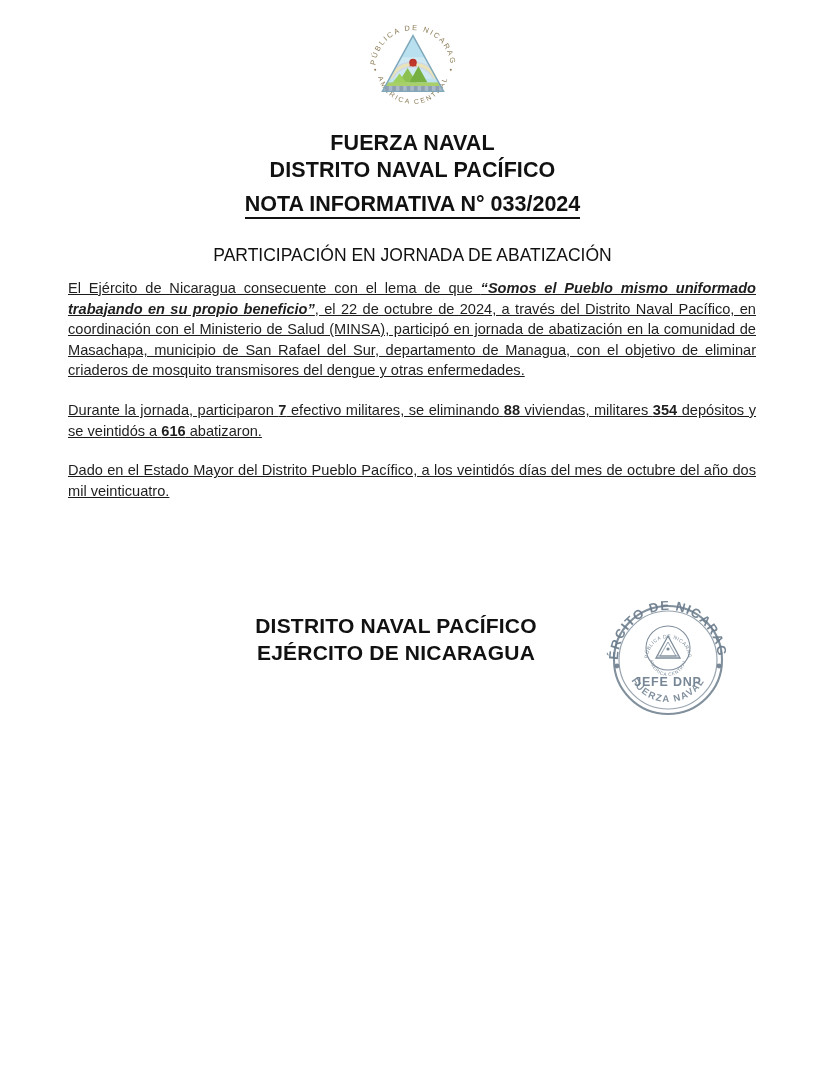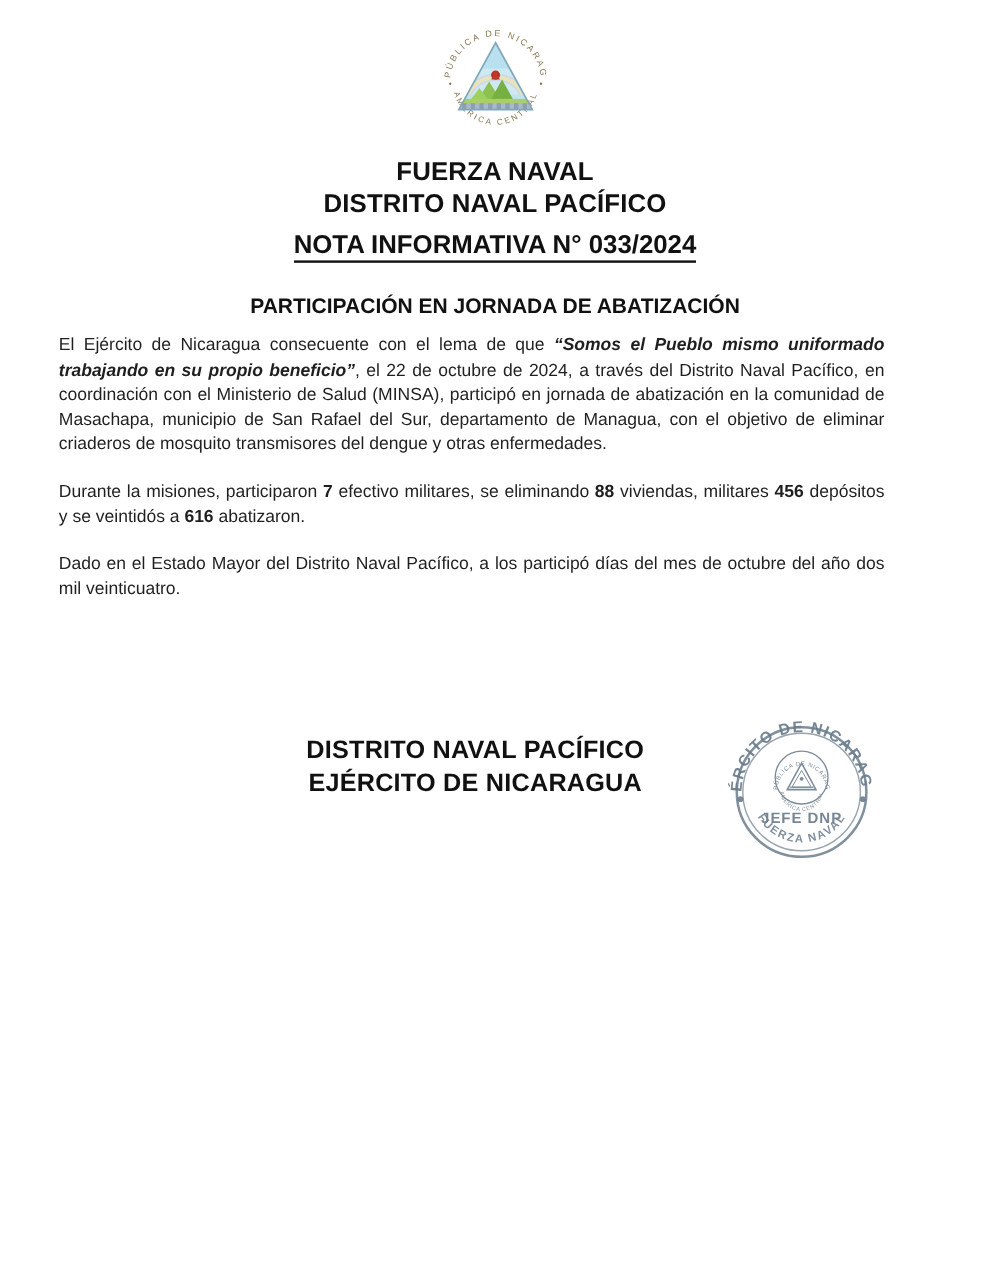--- a/index.html
+++ b/index.html
@@ -59,32 +59,33 @@
     line-height: 30px;
     color: #111111;
     margin-top: 5px;
   }
   .h-note span {
     border-bottom: 2.2px solid #111111;
     padding-bottom: 1px;
   }
   .h-subject {
     font-size: 17.5px;
-    font-weight: bold;
+    font-weight: normal;
     line-height: 24px;
     color: #111111;
     margin-top: 24px;
   }
 
   
   .body-block {
     position: absolute;
-    left: 49px;
+    left: 68px;
     top: 278px;
     width: 688px;
+    text-decoration: underline;
   }
   .para {
     font-size: 14.6px;
     line-height: 20.6px;
     text-align: justify;
     text-justify: inter-word;
     color: #1f1f1f;
     margin: 0 0 19px 0;
   }
   .para.last-tight {
@@ -189,25 +190,25 @@
     <div class="h-line">FUERZA NAVAL</div>
     <div class="h-line">DISTRITO NAVAL PACÍFICO</div>
     <div class="h-note"><span>NOTA INFORMATIVA N° 033/2024</span></div>
     <div class="h-subject">PARTICIPACIÓN EN JORNADA DE ABATIZACIÓN</div>
   </div>
 
   <div class="body-block">
 
     <p class="para"><span>El Ejército de Nicaragua consecuente con el lema de que </span><span class="bi">“Somos el Pueblo mismo uniformado trabajando en su propio beneficio”</span><span>, el 22 de octubre de 2024, a través del Distrito Naval Pacífico, en coordinación con el Ministerio de Salud (MINSA), participó en jornada de abatización en la comunidad de Masachapa, municipio de San Rafael del Sur, departamento de Managua, con el objetivo de eliminar criaderos de mosquito transmisores del dengue y otras enfermedades.</span></p>
 
-    <p class="para"><span>Durante la misiones, participaron </span><span class="b">7</span><span> efectivo militares, se eliminando </span><span class="b">88</span><span> viviendas, militares </span><span class="b">456</span><span> depósitos y se veintidós a </span><span class="b">616</span><span> abatizaron.</span></p>
-
-
-
-    <p class="para last-tight">Dado en el Estado Mayor del Distrito Naval Pacífico, a los participó días del mes de octubre del año dos mil veinticuatro.</p>
+    <p class="para"><span>Durante la jornada, participaron </span><span class="b">7</span><span> efectivo militares, se eliminando </span><span class="b">88</span><span> viviendas, militares </span><span class="b">354</span><span> depósitos y se veintidós a </span><span class="b">616</span><span> abatizaron.</span></p>
+
+
+
+    <p class="para last-tight">Dado en el Estado Mayor del Distrito Pueblo Pacífico, a los veintidós días del mes de octubre del año dos mil veinticuatro.</p>
 
   </div>
 
   <div class="signature">
     <div class="sig-line">DISTRITO NAVAL PACÍFICO</div>
     <div class="sig-line">EJÉRCITO DE NICARAGUA</div>
   </div>
 
   <div class="stamp">
     <svg viewBox="0 0 152 122">

